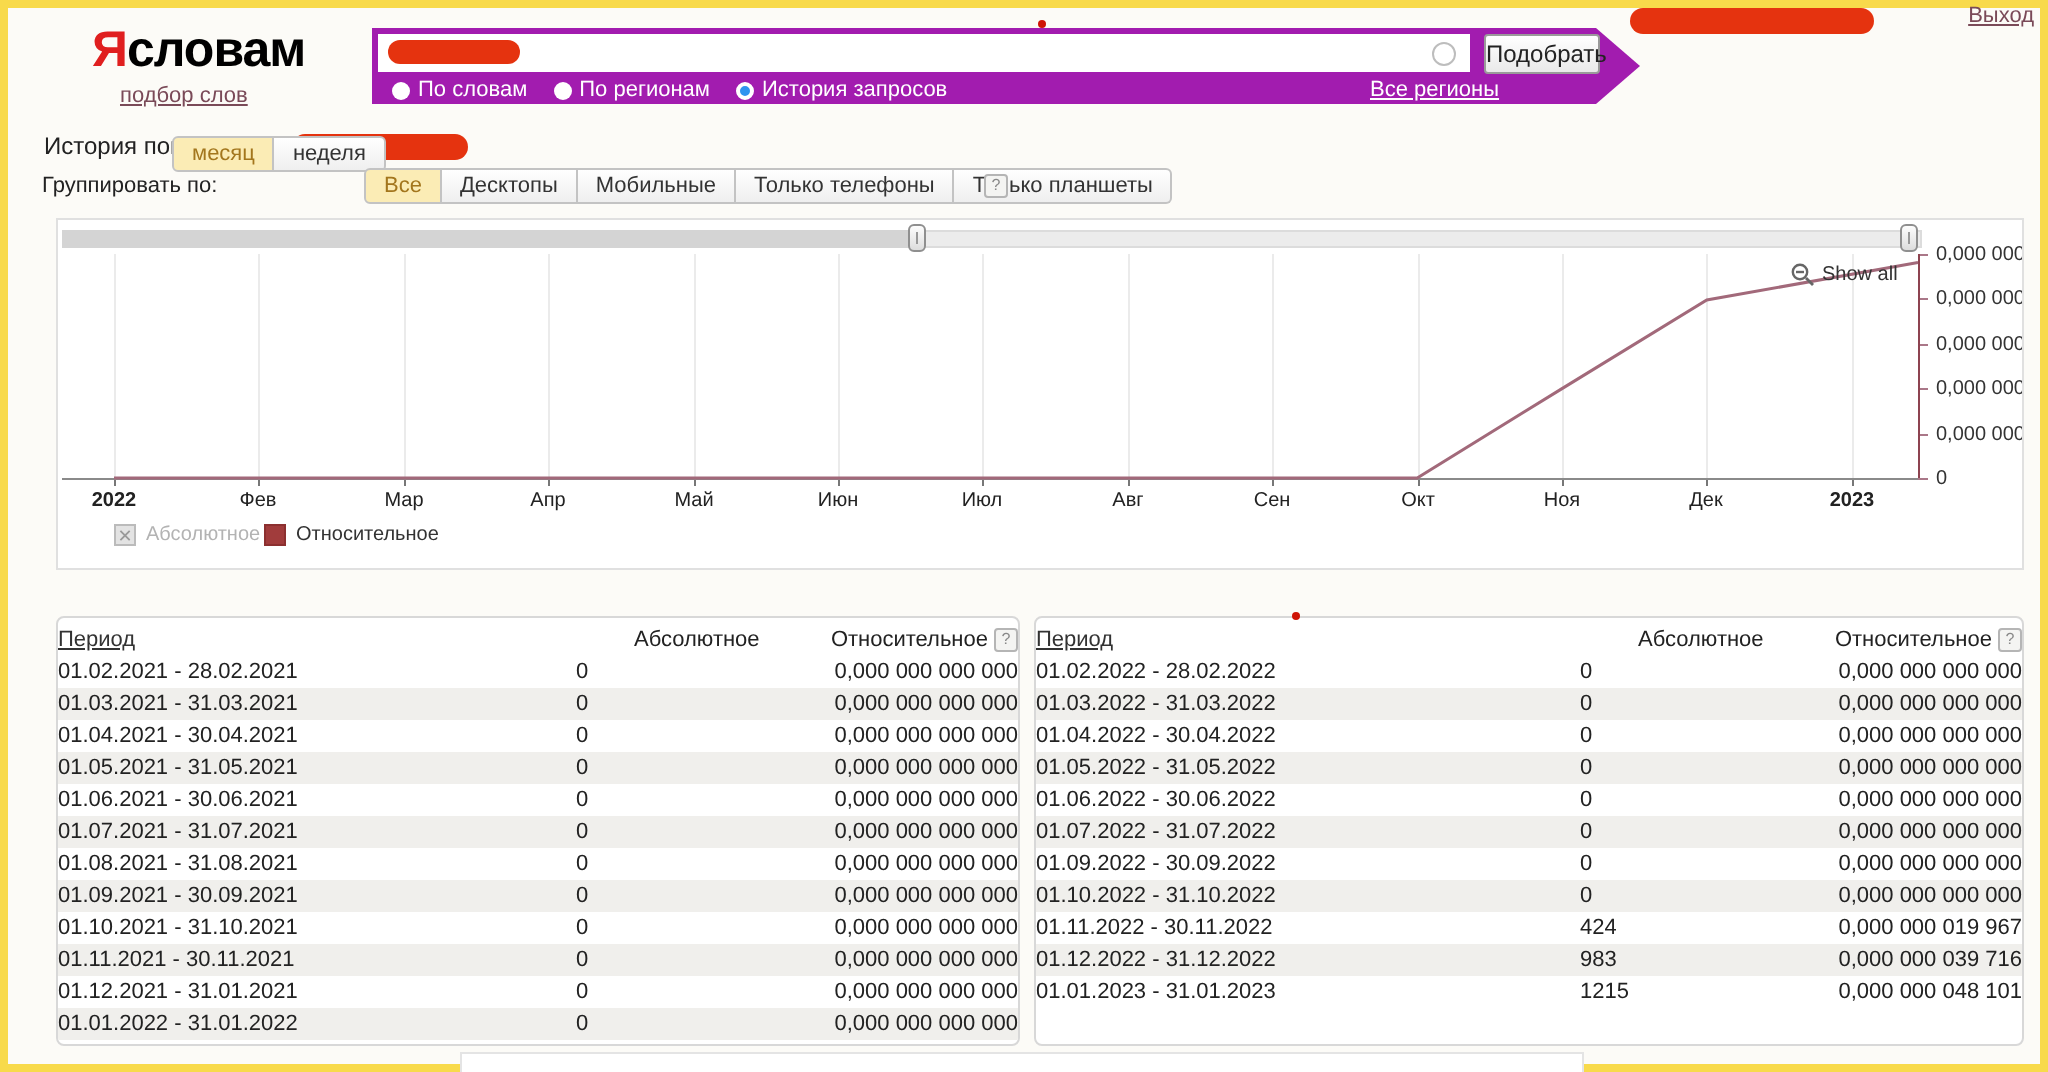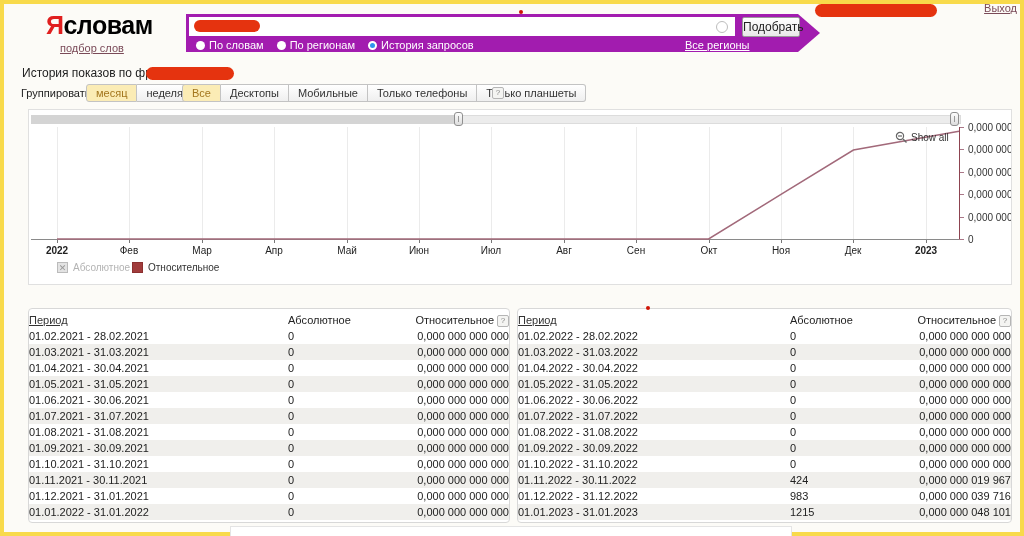--- a/index.html
+++ b/index.html
@@ -32,21 +32,21 @@
   .mode-bar{left:0;top:24px;width:612px;height:14px;display:flex;align-items:center;padding-left:10px;box-sizing:border-box;}
   .mode{display:inline-flex;align-items:center;margin-right:13px;color:#fff;font-size:11px;cursor:pointer;}
   .radio{width:9px;height:9px;border-radius:50%;background:#fff;margin-right:4px;}
   .radio.sel{width:5px;height:5px;border:2px solid #fff;background:#2f94ef;}
   .regions{left:499px;top:25px;font-size:11px;color:#fff;text-decoration:underline;cursor:pointer;}
   
   .page-title{left:22px;top:66px;font-size:12px;color:#222;}
   .blob-phrase{left:146px;top:67px;width:88px;height:13px;}
   .group-label{left:21px;top:87px;font-size:11px;color:#222;}
   .seg{display:flex;}
-  .seg-group{left:86px;top:84px;}
+  .seg-group{left:86px;top:68px;}
   .seg-tabs{left:182px;top:84px;}
   .tab{border:1px solid #c3c3c3;border-left-width:0;background:linear-gradient(#fff,#efefef);
        font-size:11px;color:#333;padding:2px 9px;cursor:pointer;white-space:nowrap;}
   .seg .tab:first-child{border-left-width:1px;border-radius:3px 0 0 3px;}
   .seg .tab:last-child{border-radius:0 3px 3px 0;}
   .tab.active{background:#fbecb5;color:#a3761d;}
   .helpbox{display:inline-block;width:10px;height:10px;border:1px solid #b5b5b5;background:#f4f4f2;
            color:#888;font-size:8px;line-height:10px;text-align:center;border-radius:2px;cursor:pointer;}
   .tabs-help{left:492px;top:87px;}
   
@@ -78,21 +78,21 @@
   .tbox{top:308px;height:215px;background:#fff;border:1px solid #d8d8d8;border-radius:4px;box-sizing:border-box;overflow:hidden;}
   .tbox-left{left:28px;width:482px;}
   .tbox-right{left:517px;width:495px;}
   table.data{width:100%;border-collapse:collapse;font-size:11px;margin-top:3px;table-layout:fixed;}
   table.data td{white-space:nowrap;line-height:14px;padding:1px 0;color:#222;overflow:hidden;}
   td.period{padding-left:10px;}
   col.c-abs{width:110px;}
   col.c-rel{width:111px;}
   td.abs{text-align:right;}
   td.rel{text-align:right;padding-right:6px;}
-  thead td{padding-top:4px;padding-bottom:3px;color:#333;}
+  thead td{padding-top:4px;padding-bottom:3px;color:#333;margin-left:29px;}
   thead .sortlink{text-decoration:underline;color:#333;cursor:pointer;}
   thead td.rel .helpbox{margin-left:3px;vertical-align:1px;}
   tbody tr:nth-child(even){background:#f0efec;}
   .bottom-cut{left:230px;top:526px;width:560px;height:10px;background:#fff;border:1px solid #e4e4e4;border-bottom:0;z-index:5;}
 </style>
 </head>
 <body>
 
 <div class="frame">
 
@@ -349,25 +349,20 @@
             <td class="period">01.06.2022 - 30.06.2022</td>
             <td class="abs">0</td>
             <td class="rel">0,000 000 000 000</td>
           </tr>
           <tr>
             <td class="period">01.07.2022 - 31.07.2022</td>
             <td class="abs">0</td>
             <td class="rel">0,000 000 000 000</td>
           </tr>
           <tr>
-            <td class="period">01.08.2022 - 31.08.2022</td>
-            <td class="abs">0</td>
-            <td class="rel">0,000 000 000 000</td>
-          </tr>
-          <tr>
             <td class="period">01.09.2022 - 30.09.2022</td>
             <td class="abs">0</td>
             <td class="rel">0,000 000 000 000</td>
           </tr>
           <tr>
             <td class="period">01.10.2022 - 31.10.2022</td>
             <td class="abs">0</td>
             <td class="rel">0,000 000 000 000</td>
           </tr>
           <tr>

